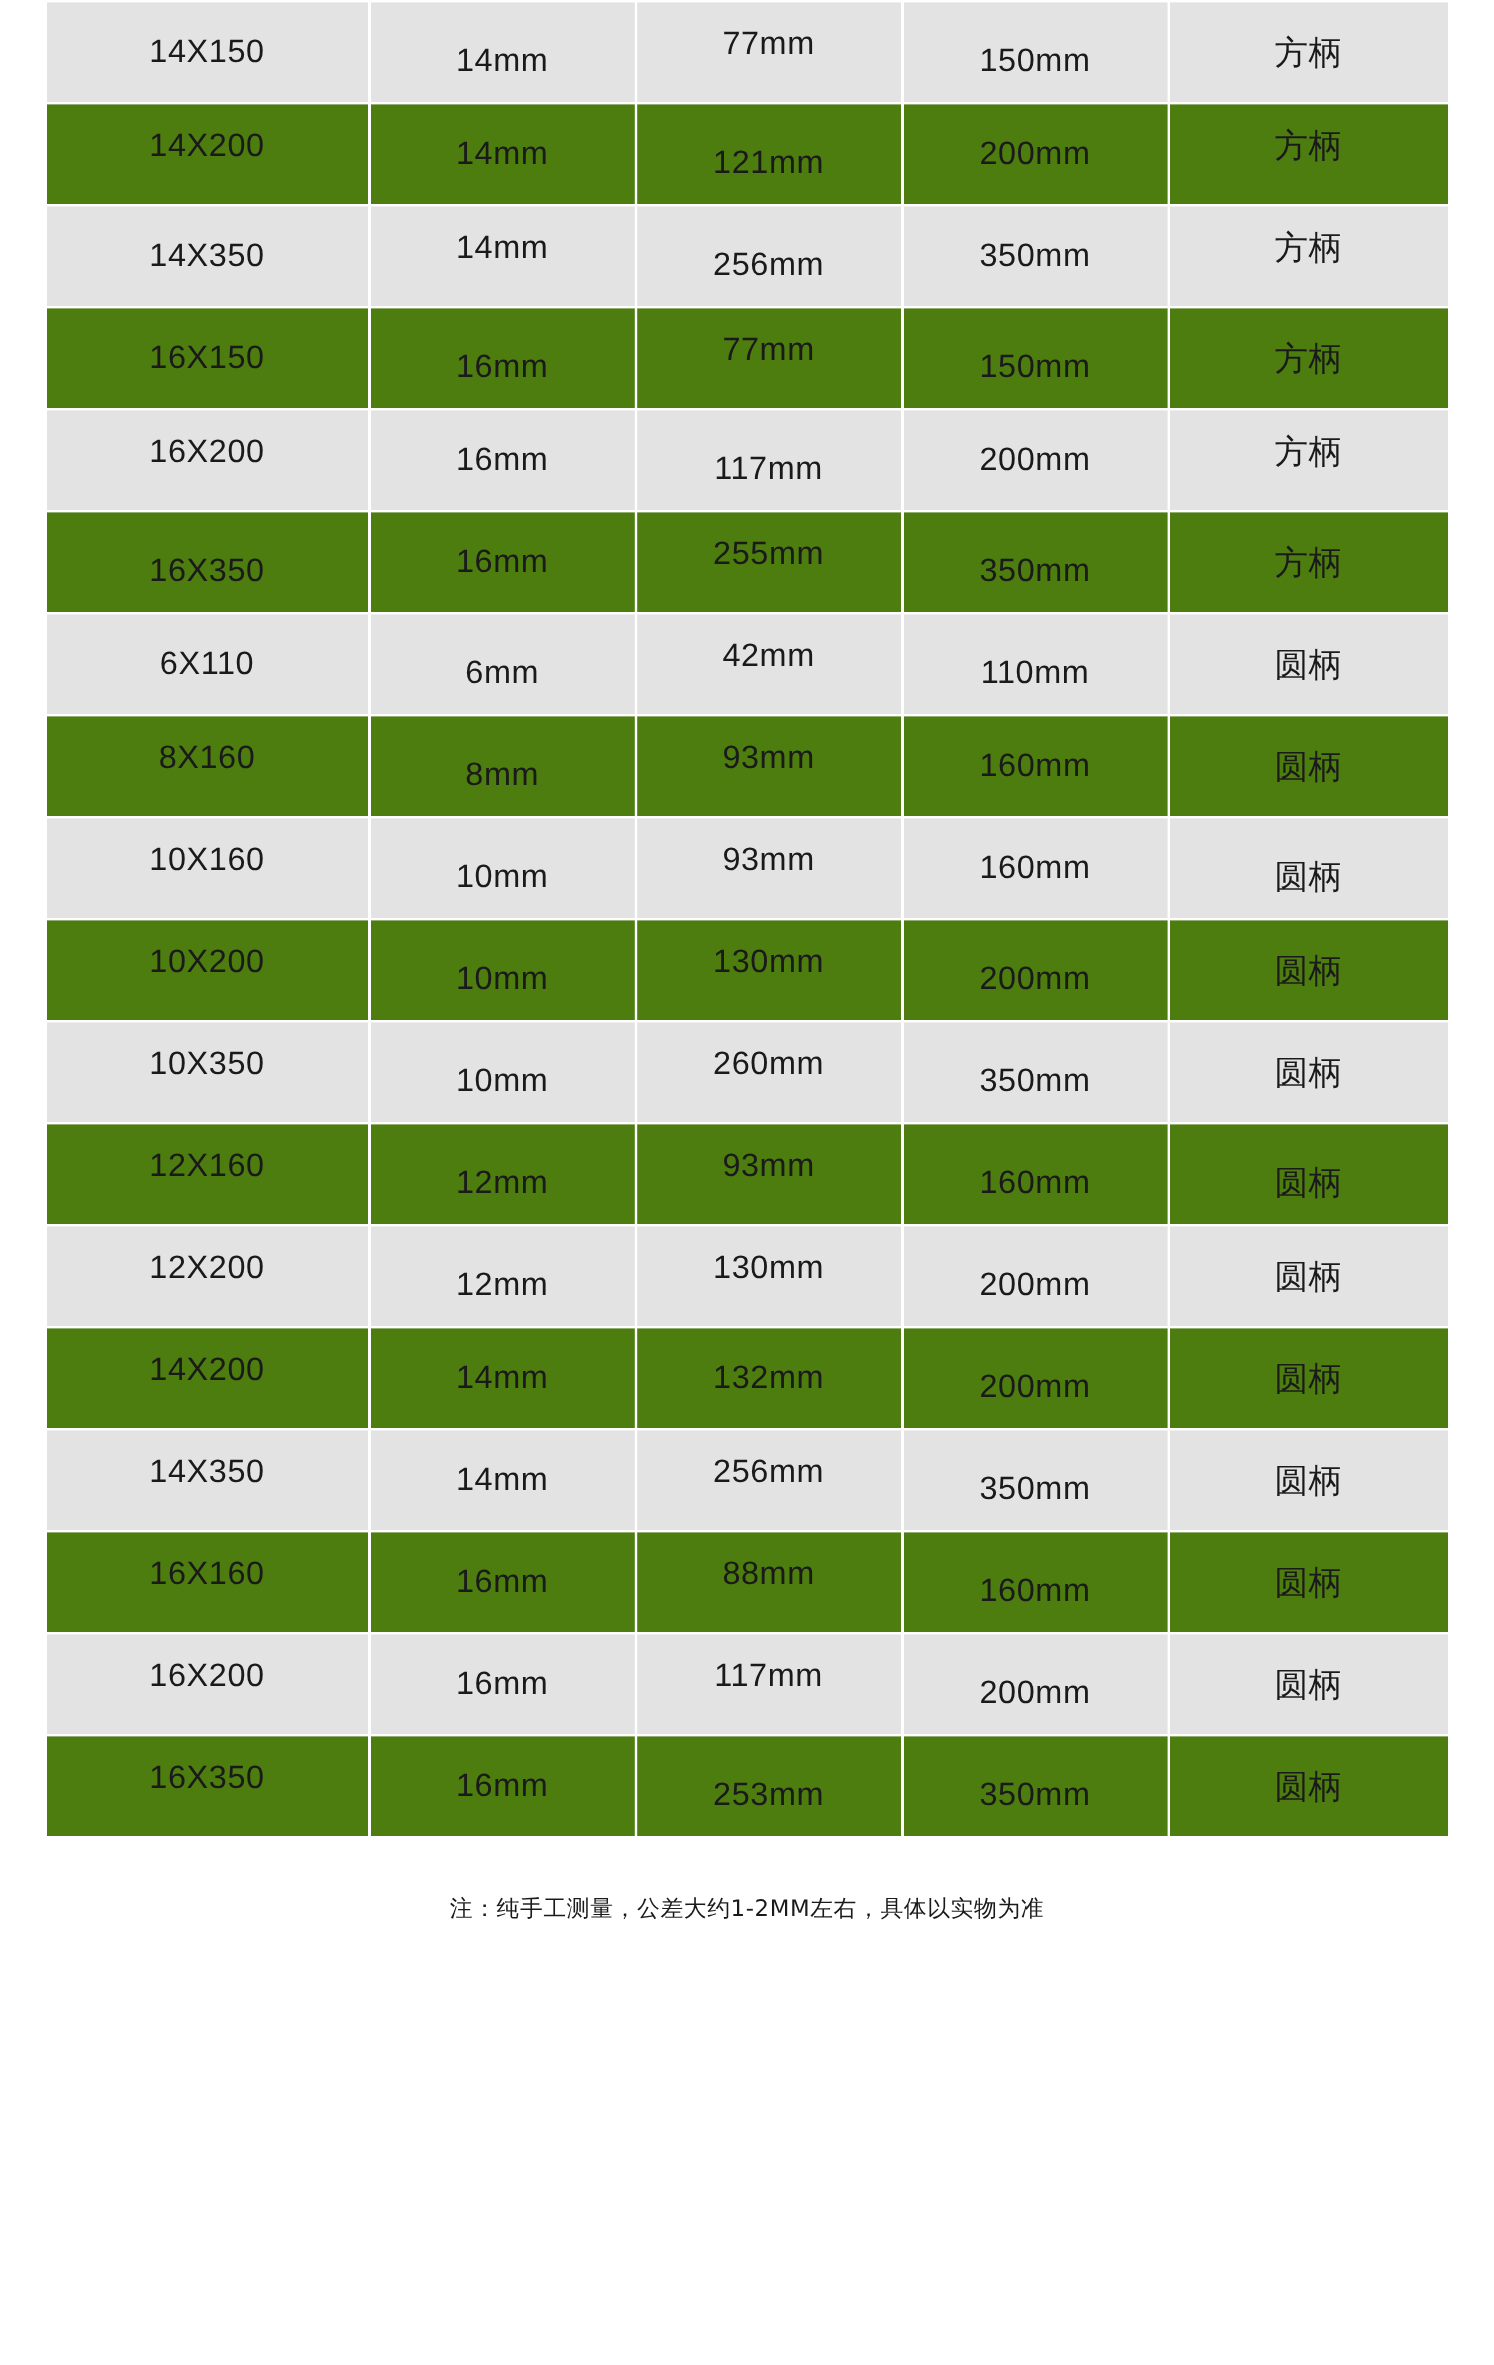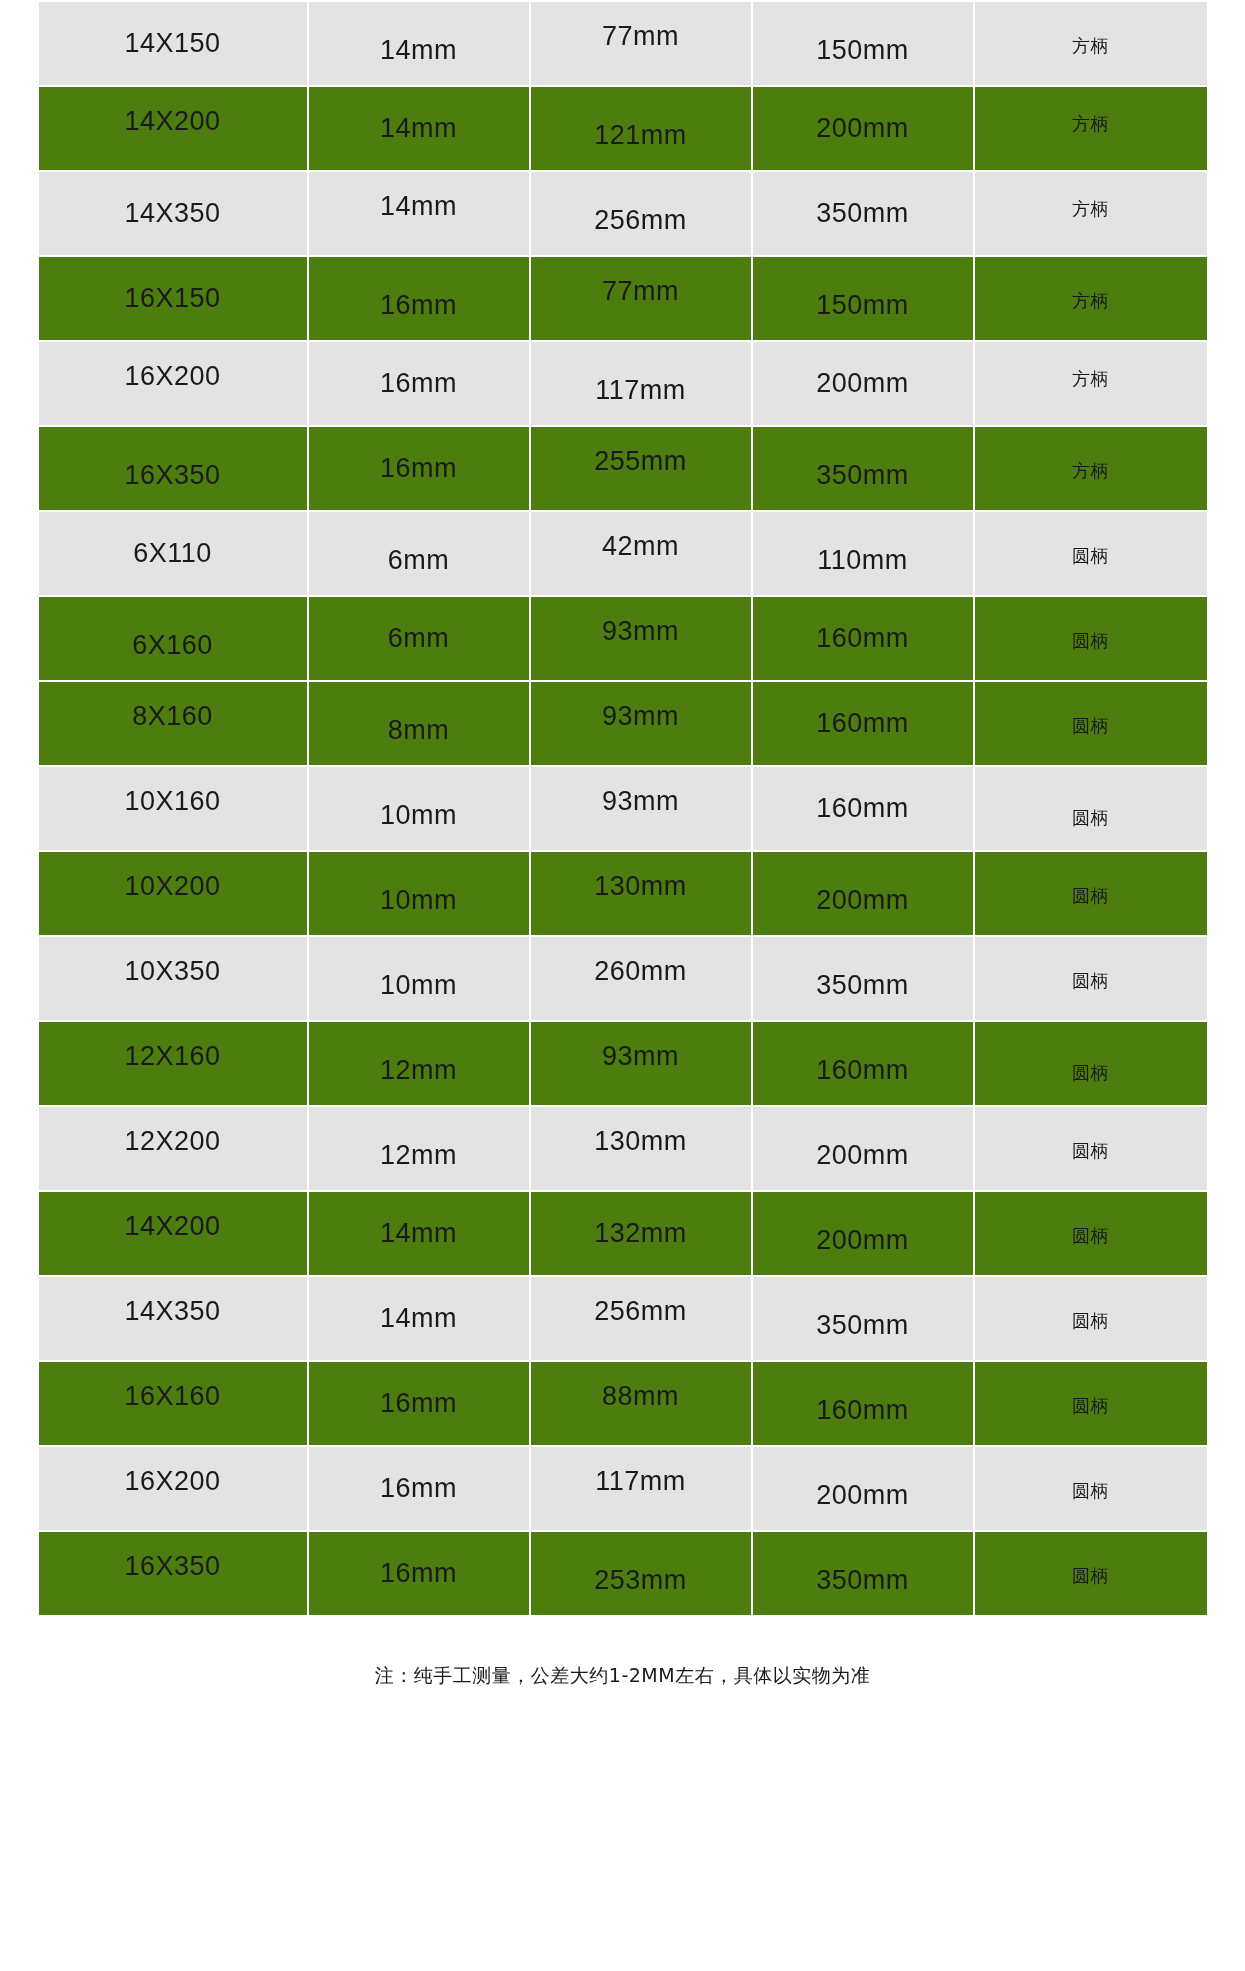--- a/index.html
+++ b/index.html
@@ -46,21 +46,21 @@
   tr.even td { background: #e3e3e3; }
   tr.odd  td { background: #4d7c0f; }
 
   
   .cell-up   { position: relative; top: -7px; }
   .cell-down { position: relative; top: 7px; }
   .cell-mid  { position: relative; top: 0px; }
 
   .cn {
     font-family: "DejaVu Sans", sans-serif;
-    font-size: 18px;
+    font-size: 28px;
   }
 
   .note {
     width: 1170px;
     margin: 46px auto 0 auto;
     text-align: center;
     font-family: "DejaVu Sans", sans-serif;
     font-size: 19px;
     color: #1a1a1a;
     letter-spacing: 0.5px;
@@ -130,27 +130,20 @@
       </tr>
 
       <tr class="even">
         <td><span class="cell-mid">6X110</span></td>
         <td><span class="cell-down">6mm</span></td>
         <td><span class="cell-up">42mm</span></td>
         <td><span class="cell-down">110mm</span></td>
         <td><span class="cn cell-mid">圆柄</span></td>
       </tr>
 
-      <tr class="odd">
-        <td><span class="cell-down">6X160</span></td>
-        <td><span class="cell-mid">6mm</span></td>
-        <td><span class="cell-up">93mm</span></td>
-        <td><span class="cell-mid">160mm</span></td>
-        <td><span class="cn cell-mid">圆柄</span></td>
-      </tr>
 
 
       <tr class="odd">
         <td><span class="cell-up">8X160</span></td>
         <td><span class="cell-down">8mm</span></td>
         <td><span class="cell-up">93mm</span></td>
         <td><span class="cell-mid">160mm</span></td>
         <td><span class="cn cell-mid">圆柄</span></td>
       </tr>
 

